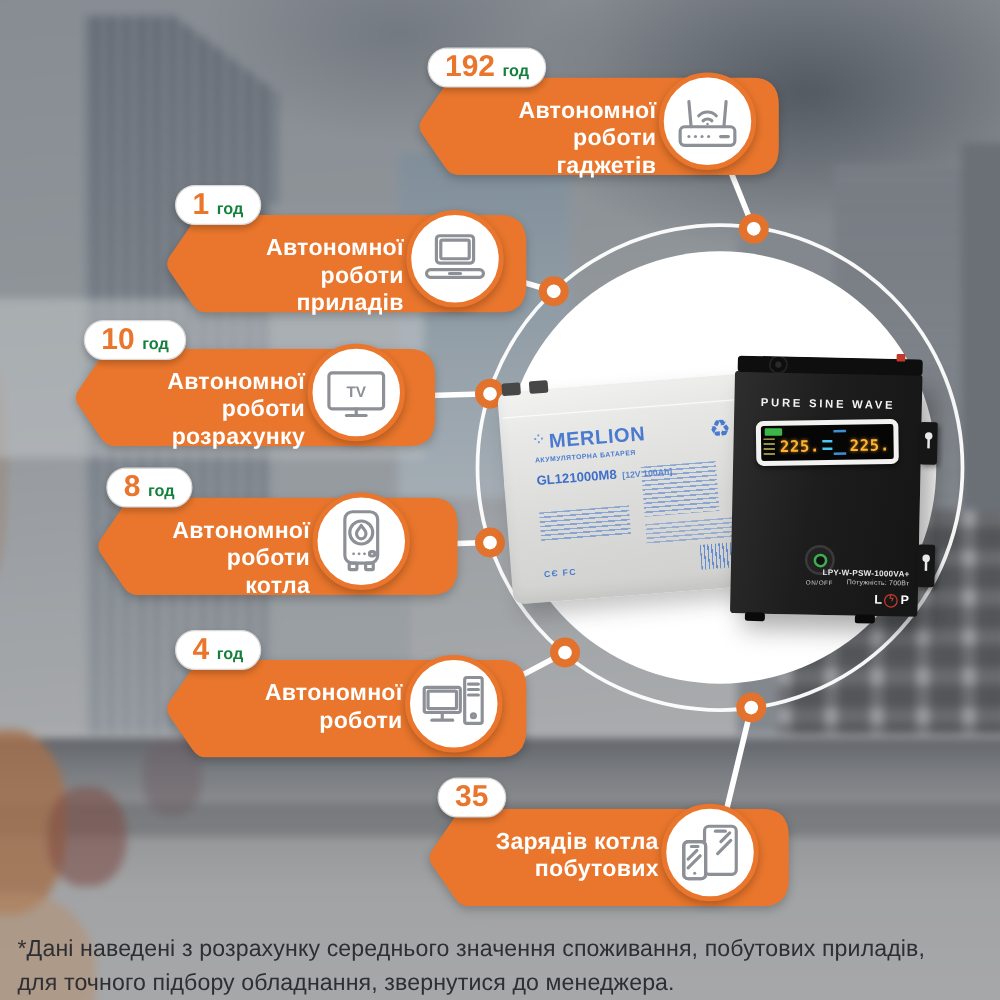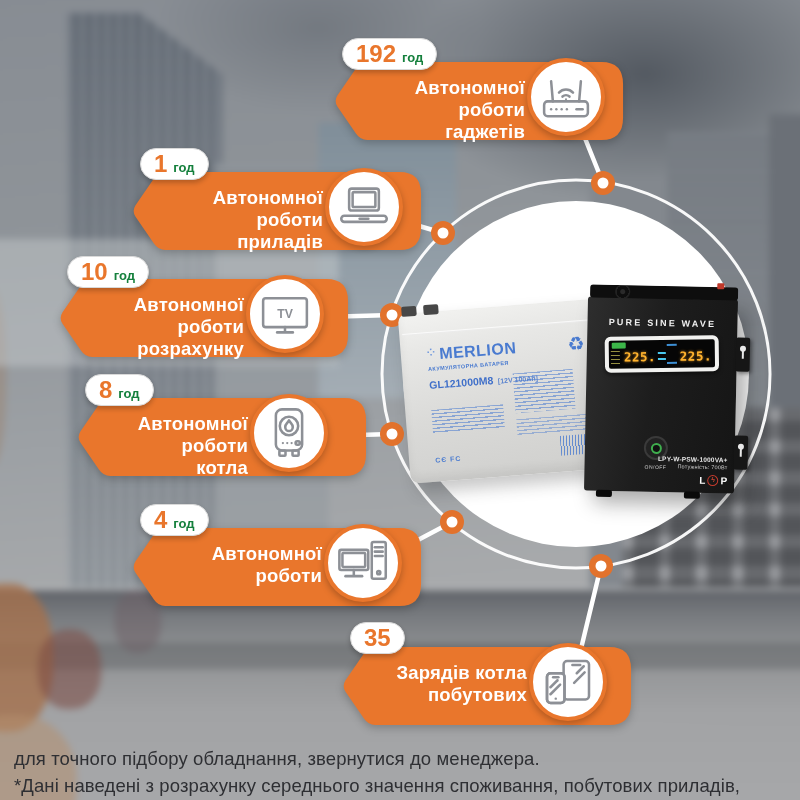--- a/index.html
+++ b/index.html
@@ -434,17 +434,17 @@
         <rect x="8" y="22" width="20" height="34" rx="4"></rect>
         <line x1="15" y1="26.5" x2="21" y2="26.5"></line>
         <line x1="12" y1="38" x2="20" y2="30"></line>
           <line x1="12" y1="46" x2="23" y2="35"></line>
         <circle class="fill" cx="18" cy="51" r="1.4"></circle>
       </svg>
     </div>
   </div>
 
   <div class="footnote">
+    <div>*Дані наведені з розрахунку середнього значення споживання, побутових приладів,</div>
     <div>для точного підбору обладнання, звернутися до менеджера.</div>
-    <div>*Дані наведені з розрахунку середнього значення споживання, побутових приладів,</div>
   </div>
 
 </div>
 
 </body></html>

